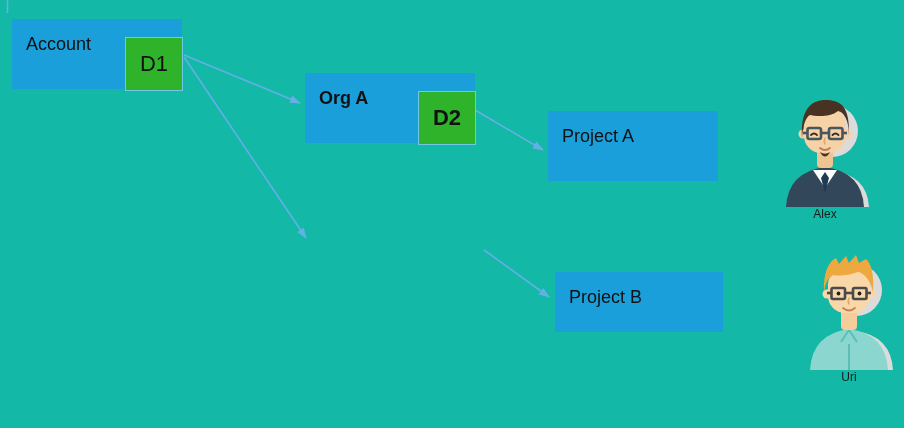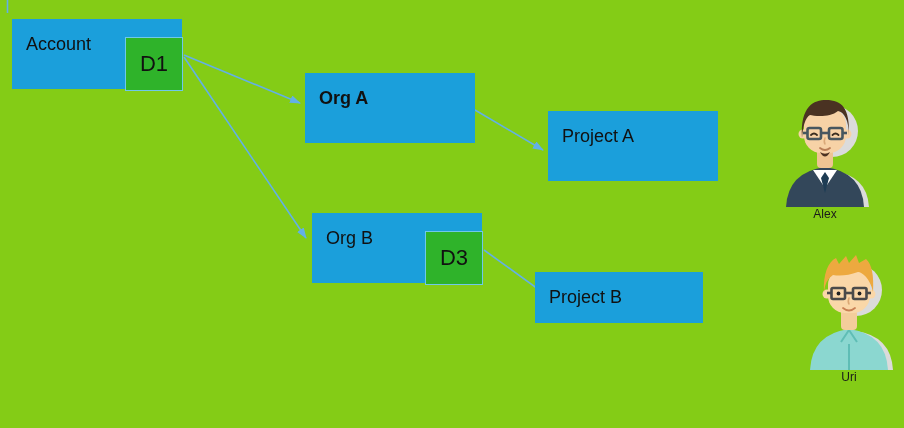--- a/index.html
+++ b/index.html
@@ -1,17 +1,17 @@
 <!DOCTYPE html>
 <html><head>
 <meta charset="utf-8">
 <style>
   html,body{margin:0;padding:0;background:#fff;}
   .canvas{
-    position:relative;width:904px;height:428px;background:#84cc16;
+    position:relative;width:904px;height:428px;background:#14b8a6;
     font-family:"Liberation Sans", sans-serif;color:#111;overflow:hidden;
   }
   .edges{position:absolute;left:0;top:0;width:904px;height:428px;pointer-events:none;}
   .node{
     position:absolute;width:170px;height:70px;background:#1B9FDB;
     font-size:18px;color:#111;
   }
   .node .label{position:absolute;left:14px;top:15px;white-space:nowrap;}
   .badge{
     position:absolute;right:-1px;top:18px;width:58px;height:54px;
@@ -40,32 +40,29 @@
     <line x1="484" y1="250" x2="549" y2="297" stroke="#63B0E6" stroke-width="1.6" marker-end="url(#arw)"></line>
   </svg>
 
   <div class="node" style="left:12px;top:19px;">
     <span class="label">Account</span>
     <span class="badge">D1</span>
   </div>
 
   <div class="node" style="left:305px;top:73px;font-weight:bold;">
     <span class="label">Org A</span>
+    <span class="badge">D2</span>
   </div>
 
   <div class="node" style="left:548px;top:111px;">
     <span class="label">Project A</span>
   </div>
 
-  <div class="node" style="left:312px;top:213px;">
-    <span class="label">Org B</span>
-    <span class="badge">D3</span>
-  </div>
 
-  <div class="node" style="left:535px;top:272px;width:168px;height:51px;">
+  <div class="node" style="left:555px;top:272px;width:168px;height:60px;">
     <span class="label">Project B</span>
   </div>
 
   <div class="person" style="left:780px;top:92px;">
     <svg width="90" height="115" viewBox="0 0 90 115" xmlns="http://www.w3.org/2000/svg">
 
       <g fill="#DBDBDB" transform="translate(7,3)">
         <circle cx="45" cy="36" r="26"></circle>
         <path d="M8,112 Q10,80 45,76 Q80,80 82,112 Z"></path>
       </g>

